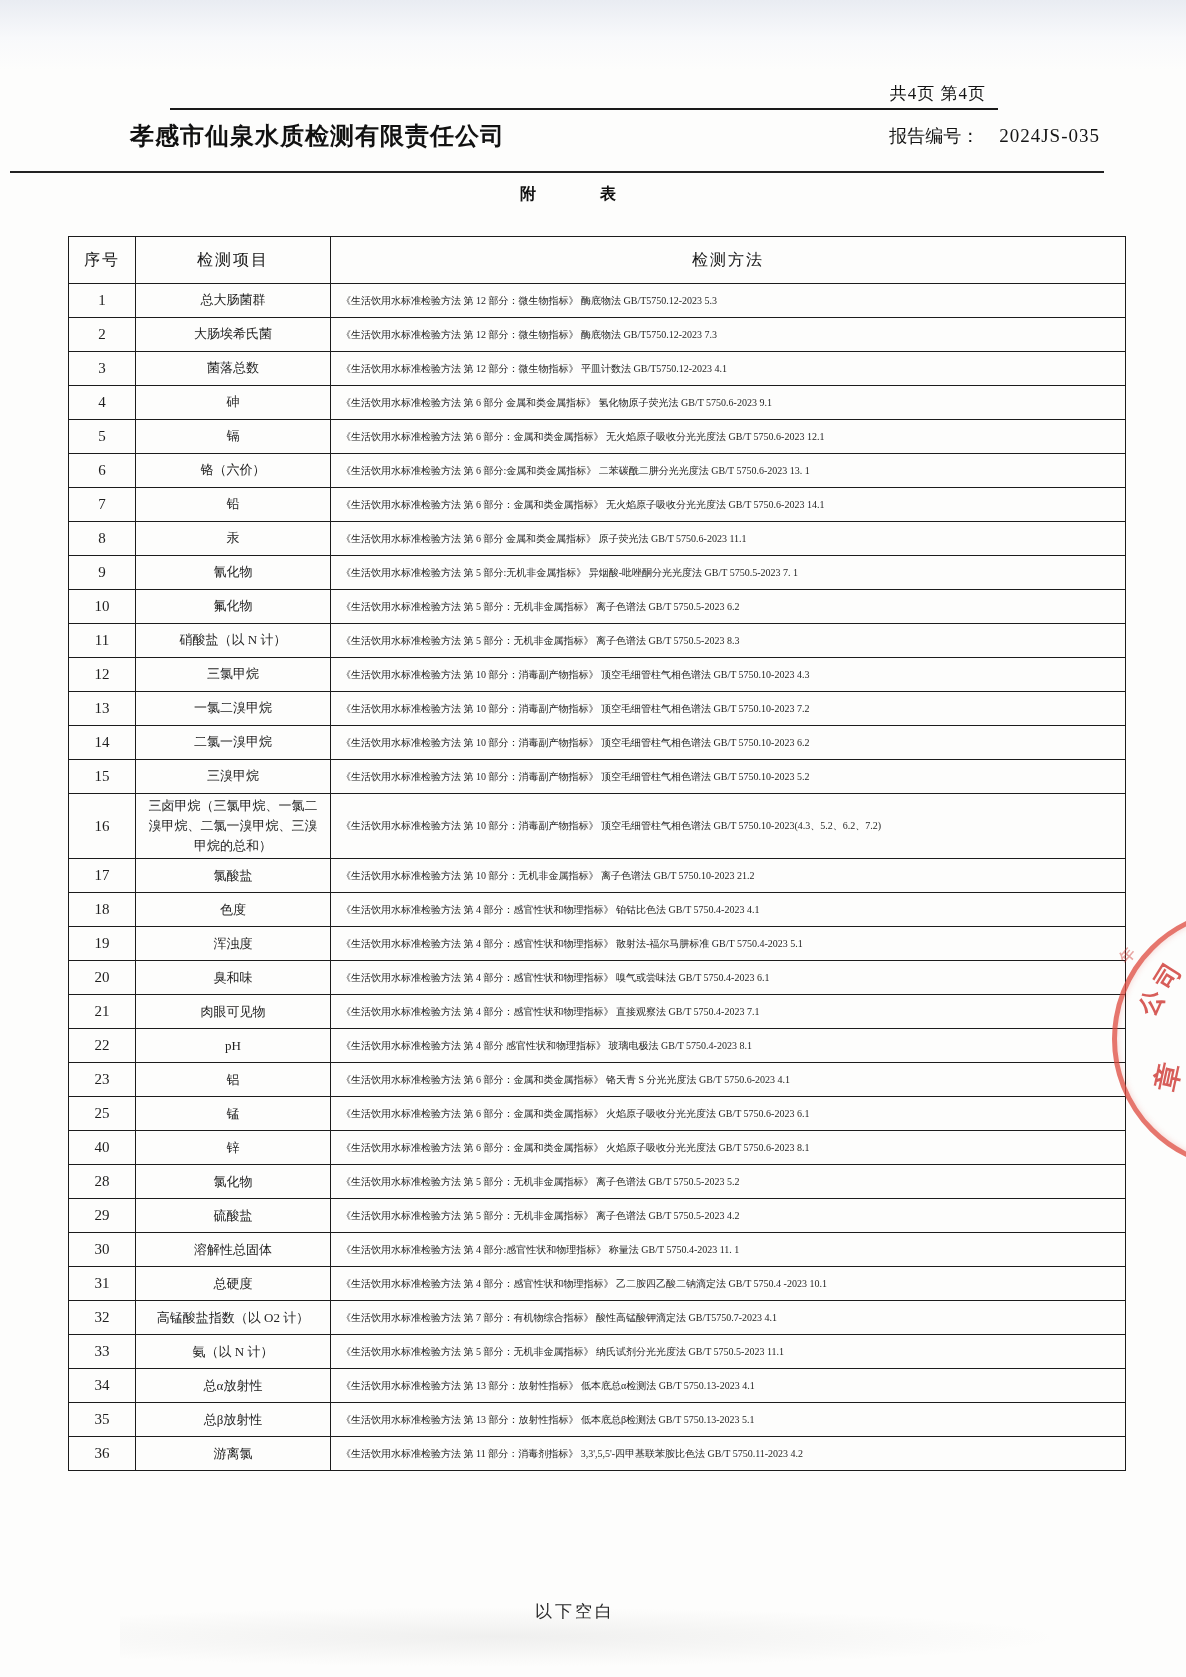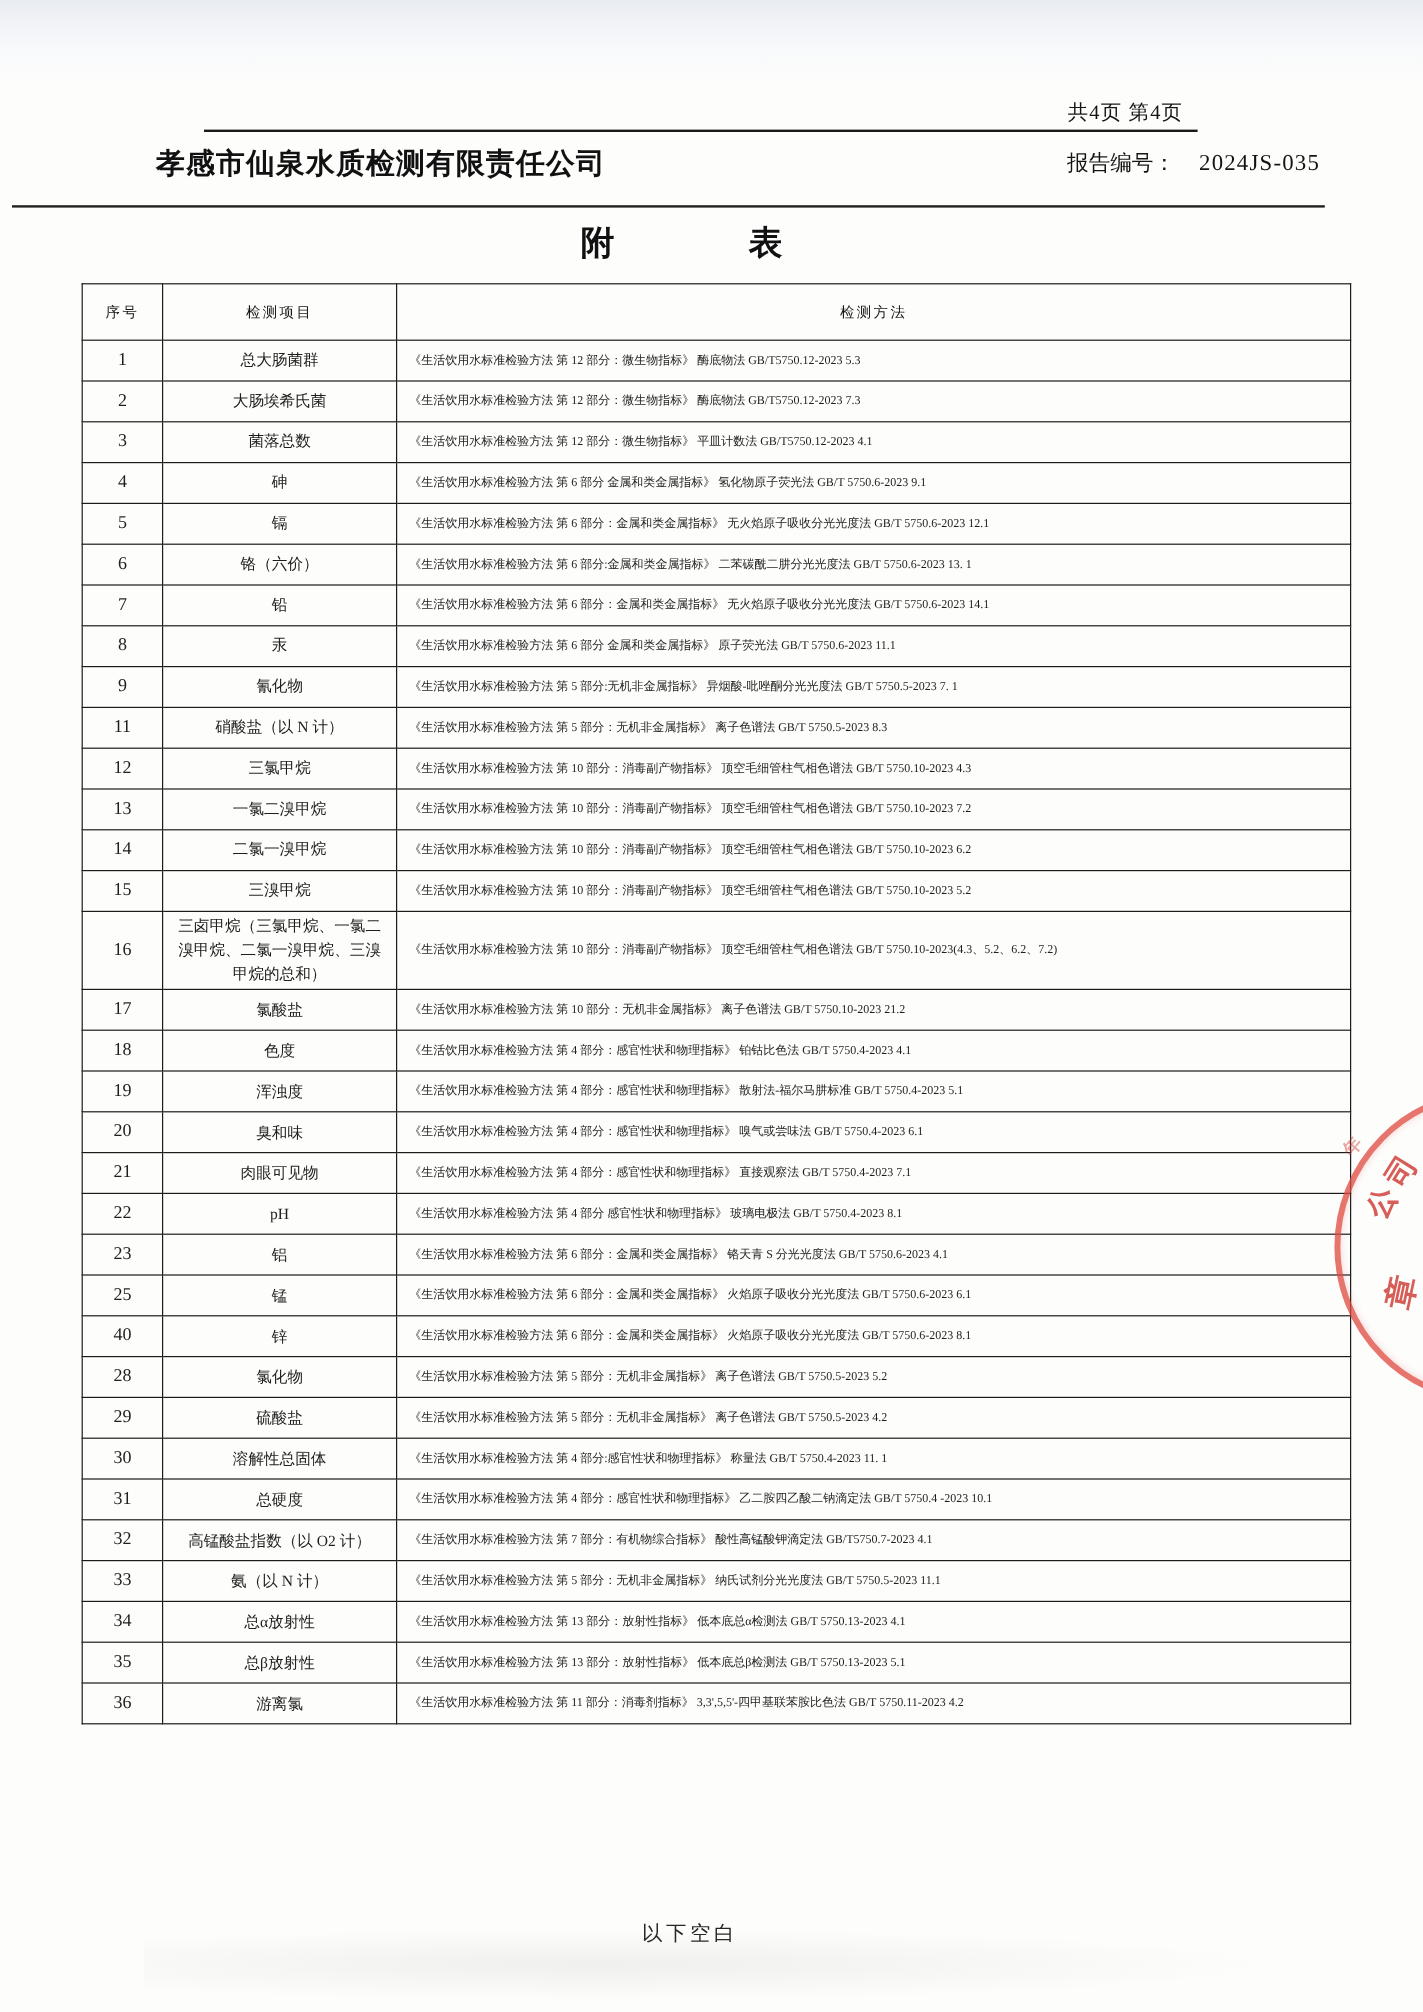--- a/index.html
+++ b/index.html
@@ -41,41 +41,41 @@
   .report-no { font-size:18px; color:#141414; display:flex; align-items:baseline; }
   .report-no .val { font-size:19px; margin-left:20px; letter-spacing:1px; }
   .rule-2 {
     position:absolute; top:171px; left:10px; width:1094px; height:0;
     border-top:2px solid #222;
   }
   .doc-title {
     position:absolute; top:184px; left:0; width:1136px;
     text-align:center;
     font-family:"Liberation Sans","DejaVu Sans",sans-serif;
-    font-weight:bold; font-size:28px; color:#111;
+    font-weight:bold; font-size:16px; color:#111;
     white-space:pre;
   }
 
   table.methods {
     position:absolute; top:236px; left:68px;
     width:1057px;
     border-collapse:collapse;
     table-layout:fixed;
   }
   table.methods col.c1 { width:67px; }
   table.methods col.c2 { width:195px; }
   table.methods col.c3 { width:795px; }
   table.methods th, table.methods td {
     border:1.5px solid #1c1c1c;
     vertical-align:middle;
     color:#1e1e1e;
   }
   table.methods thead tr { height:47px; }
   table.methods th {
-    font-weight:normal; font-size:12px; text-align:center; letter-spacing:2px; color:#161616;
+    font-weight:normal; font-size:16px; text-align:center; letter-spacing:2px; color:#161616;
   }
   table.methods tbody tr { height:34px; }
   td.c-no   { text-align:center; font-size:15px; padding:1px 2px; }
   td.c-item { text-align:center; font-size:13px; padding:2px 10px; line-height:1.55; }
   td.c-method { text-align:left; font-size:10px; padding:2px 8px 2px 10px; line-height:1.55; }
   tbody tr:nth-child(16) td.c-method { padding-right:85px; }
 
   .footer-note {
     position:absolute; top:1600px; left:0; width:1150px;
     text-align:center; font-size:17px; letter-spacing:3px; color:#262626;
@@ -176,20 +176,25 @@
       <td class="c-item">汞</td>
       <td class="c-method">《生活饮用水标准检验方法 第 6 部分 金属和类金属指标》 原子荧光法 GB/T 5750.6-2023 11.1</td>
     </tr>
 
     <tr>
       <td class="c-no">9</td>
       <td class="c-item">氰化物</td>
       <td class="c-method">《生活饮用水标准检验方法 第 5 部分:无机非金属指标》 异烟酸-吡唑酮分光光度法 GB/T 5750.5-2023 7. 1</td>
     </tr>
 
+    <tr>
+      <td class="c-no">10</td>
+      <td class="c-item">氟化物</td>
+      <td class="c-method">《生活饮用水标准检验方法 第 5 部分：无机非金属指标》 离子色谱法 GB/T 5750.5-2023 6.2</td>
+    </tr>
 
     <tr>
       <td class="c-no">11</td>
       <td class="c-item">硝酸盐（以 N 计）</td>
       <td class="c-method">《生活饮用水标准检验方法 第 5 部分：无机非金属指标》 离子色谱法 GB/T 5750.5-2023 8.3</td>
     </tr>
 
     <tr>
       <td class="c-no">12</td>
       <td class="c-item">三氯甲烷</td>

